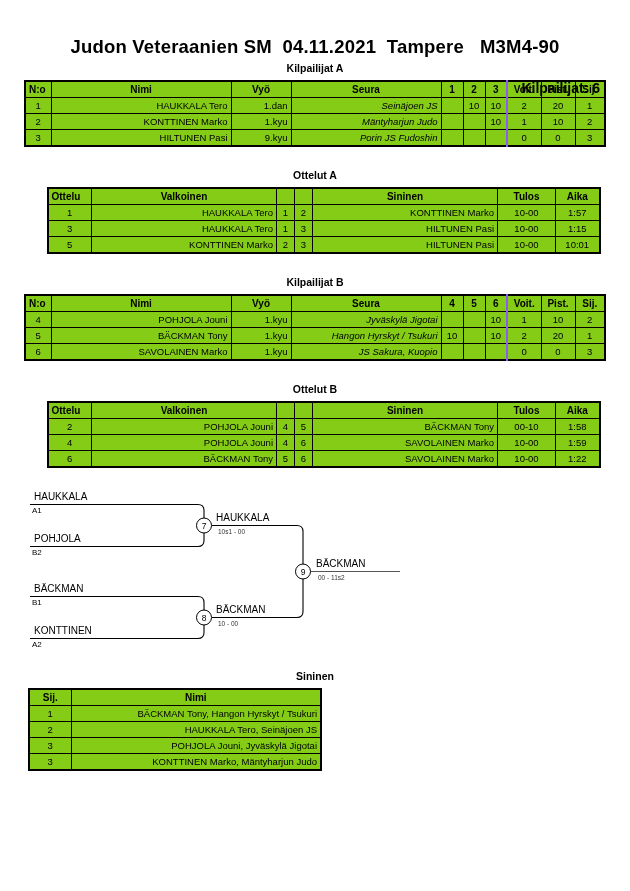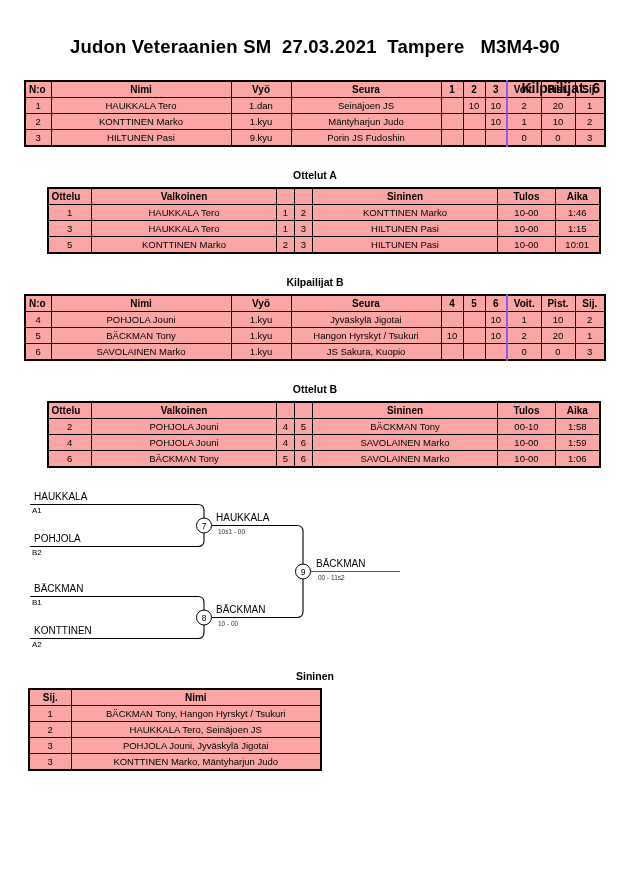--- a/index.html
+++ b/index.html
@@ -37,54 +37,54 @@
     position: absolute;
     right: 30px;
     top: 18px;
     font-size: 14px;
     font-weight: bold;
   }
 
   
   table {
     border-collapse: collapse;
-    background: #fca5a5;
+    background: #84cc16;
     font-size: 9.5px;
   }
   .outer {
     border: 2px solid #000;
   }
   th, td {
     border: 1px solid #000;
     padding: 1px 3px;
     height: 15px;
     line-height: 13px;
     white-space: nowrap;
     overflow: hidden;
   }
   th {
     font-weight: bold;
     font-size: 10px;
   }
   td.c { text-align: center; }
-  td.l { text-align: center; }
+  td.l { text-align: right; }
   th.l  { text-align: left; }
 
   
   .pool-wrap { display: flex; justify-content: center; }
   table.pool { width: 570px; table-layout: fixed; }
   .pool .col-no    { width: 26px; }
   .pool .col-nimi  { width: 180px; }
   .pool .col-vyo   { width: 60px; }
   .pool .col-seura { width: 150px; }
   .pool .col-g     { width: 22px; }
   .pool .col-v     { width: 34px; }
   .pool .col-p     { width: 34px; }
   .pool .col-s     { width: 30px; }
-  .pool td.seura   { overflow: visible; }
+  .pool td.seura   { overflow: visible; font-style: italic; }
   .pool .thick-left { border-left: 2px solid #8b5cf6; }
 
   
   .match-wrap { display: flex; justify-content: center; }
   table.match { width: 534px; table-layout: fixed; margin-left: 17px; }
   .match .col-ott  { width: 44px; }
   .match .col-wht  { width: 185px; }
   .match .col-n    { width: 18px; }
   .match .col-blu  { width: 185px; }
   .match .col-tul  { width: 58px; }
@@ -130,23 +130,24 @@
     fill: #000;
     text-anchor: middle;
   }
   .bk-line { stroke: #000; stroke-width: 1.1; fill: none; }
   .bk-line-soft { stroke: #555; stroke-width: 1.1; fill: none; }
   .bk-circle { stroke: #000; stroke-width: 1; fill: #fff; }
 </style>
 </head>
 <body>
 
-<div class="page-title">Judon Veteraanien SM  27.03.2021  Tampere   M3M4-90</div>
+<div class="page-title">Judon Veteraanien SM  04.11.2021  Tampere   M3M4-90</div>
 
 <div class="subtitle-row">
+  <div class="section-caption">Kilpailijat A</div>
   <div class="competitor-count">Kilpailijat: 6</div>
 </div>
 
 <div class="pool-wrap">
   <table class="pool outer">
     <colgroup>
       <col class="col-no">
         <col class="col-nimi">
         <col class="col-vyo">
         <col class="col-seura">
@@ -239,21 +240,21 @@
       </tr>
     </thead>
     <tbody>
       <tr>
         <td class="c">1</td>
         <td class="l">HAUKKALA Tero</td>
         <td class="c">1</td>
         <td class="c">2</td>
         <td class="l">KONTTINEN Marko</td>
         <td class="c">10-00</td>
-        <td class="c">1:46</td>
+        <td class="c">1:57</td>
       </tr>
       <tr>
         <td class="c">3</td>
         <td class="l">HAUKKALA Tero</td>
         <td class="c">1</td>
         <td class="c">3</td>
         <td class="l">HILTUNEN Pasi</td>
         <td class="c">10-00</td>
         <td class="c">1:15</td>
       </tr>
@@ -388,21 +389,21 @@
         <td class="c">10-00</td>
         <td class="c">1:59</td>
       </tr>
       <tr>
         <td class="c">6</td>
         <td class="l">BÄCKMAN Tony</td>
         <td class="c">5</td>
         <td class="c">6</td>
         <td class="l">SAVOLAINEN Marko</td>
         <td class="c">10-00</td>
-        <td class="c">1:06</td>
+        <td class="c">1:22</td>
       </tr>
     </tbody>
   </table>
 </div>
 
 <div class="bracket">
   <svg width="630" height="175" viewBox="0 0 630 175" xmlns="http://www.w3.org/2000/svg">
 
     <text class="bk-name" x="34" y="18">HAUKKALA</text>
     <line class="bk-line" x1="30" y1="22.5" x2="198" y2="22.5"></line>

